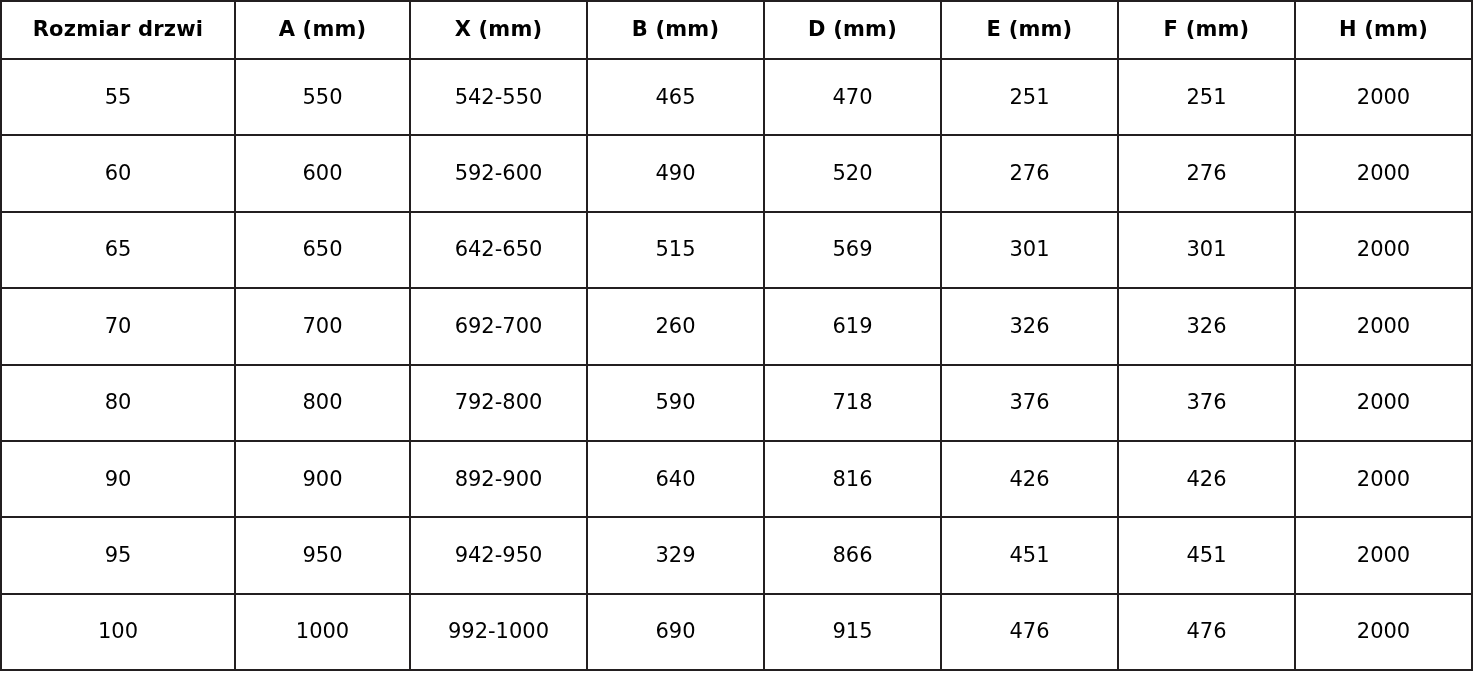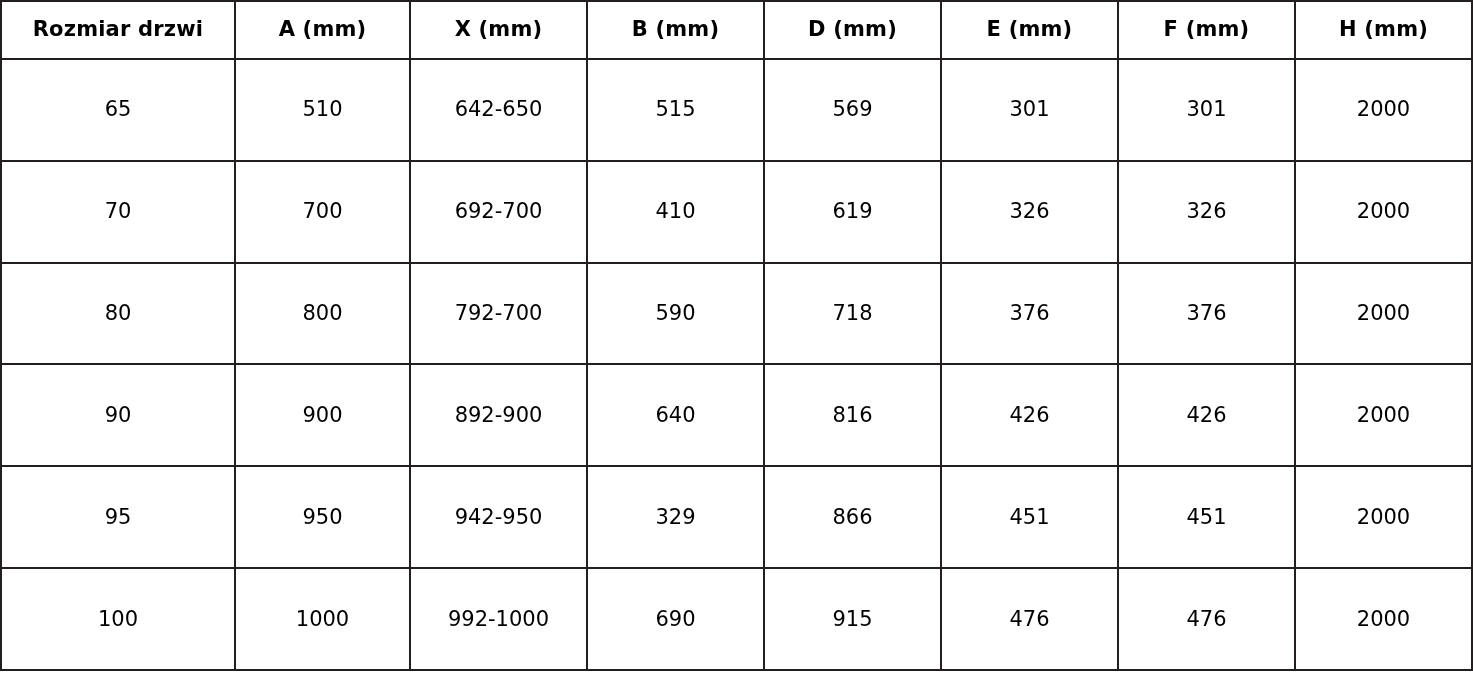--- a/index.html
+++ b/index.html
@@ -75,43 +75,63 @@
         <th>X (mm)</th>
         <th>B (mm)</th>
         <th>D (mm)</th>
         <th>E (mm)</th>
         <th>F (mm)</th>
         <th>H (mm)</th>
       </tr>
     </thead>
     <tbody>
       <tr>
+        <td>55</td>
+        <td>550</td>
+        <td>542-550</td>
+        <td>465</td>
+        <td>470</td>
+        <td>251</td>
+        <td>251</td>
+        <td>2000</td>
+      </tr>
+      <tr>
+        <td>60</td>
+        <td>600</td>
+        <td>592-600</td>
+        <td>490</td>
+        <td>520</td>
+        <td>276</td>
+        <td>276</td>
+        <td>2000</td>
+      </tr>
+      <tr>
         <td>65</td>
-        <td>510</td>
+        <td>650</td>
         <td>642-650</td>
         <td>515</td>
         <td>569</td>
         <td>301</td>
         <td>301</td>
         <td>2000</td>
       </tr>
       <tr>
         <td>70</td>
         <td>700</td>
         <td>692-700</td>
-        <td>410</td>
+        <td>260</td>
         <td>619</td>
         <td>326</td>
         <td>326</td>
         <td>2000</td>
       </tr>
       <tr>
         <td>80</td>
         <td>800</td>
-        <td>792-700</td>
+        <td>792-800</td>
         <td>590</td>
         <td>718</td>
         <td>376</td>
         <td>376</td>
         <td>2000</td>
       </tr>
       <tr>
         <td>90</td>
         <td>900</td>
         <td>892-900</td>

